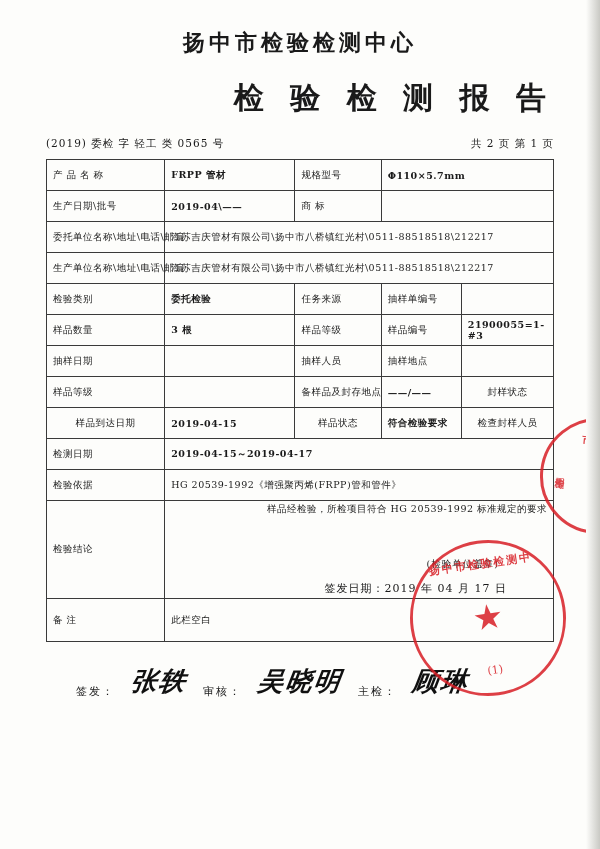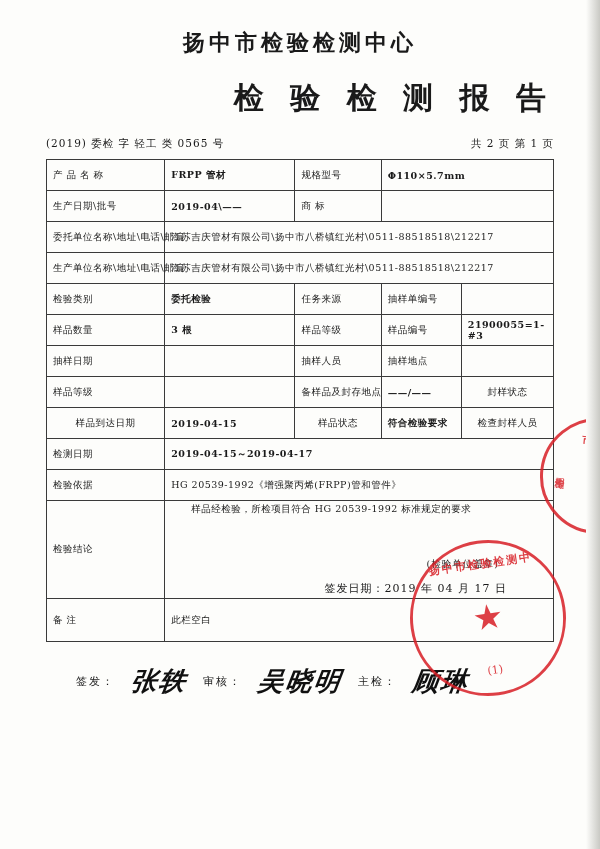--- a/index.html
+++ b/index.html
@@ -82,38 +82,38 @@
     padding-left: 14px;
   }
   td.tall {
     height: 56px;
   }
   td.taller {
     height: 98px;
   }
   .concl-text {
     padding-left: 20px;
-    text-align: left;
+    text-align: right;
   }
   .sign-line {
     text-align: right;
     padding-right: 40px;
     font-size: 11px;
     margin-top: 10px;
     letter-spacing: 1px;
   }
   .seal-note {
     text-align: right;
     padding-right: 48px;
     font-size: 9.5px;
     letter-spacing: 1px;
   }
   .footer-sign {
     display: flex;
-    align-items: center;
+    align-items: flex-end;
     margin-top: 22px;
     font-size: 11px;
     font-family: "DejaVu Serif", "Liberation Serif", serif;
     letter-spacing: 2px;
     padding-left: 30px;
   }
   .footer-sign .lab {
     white-space: nowrap;
   }
   .hand {

